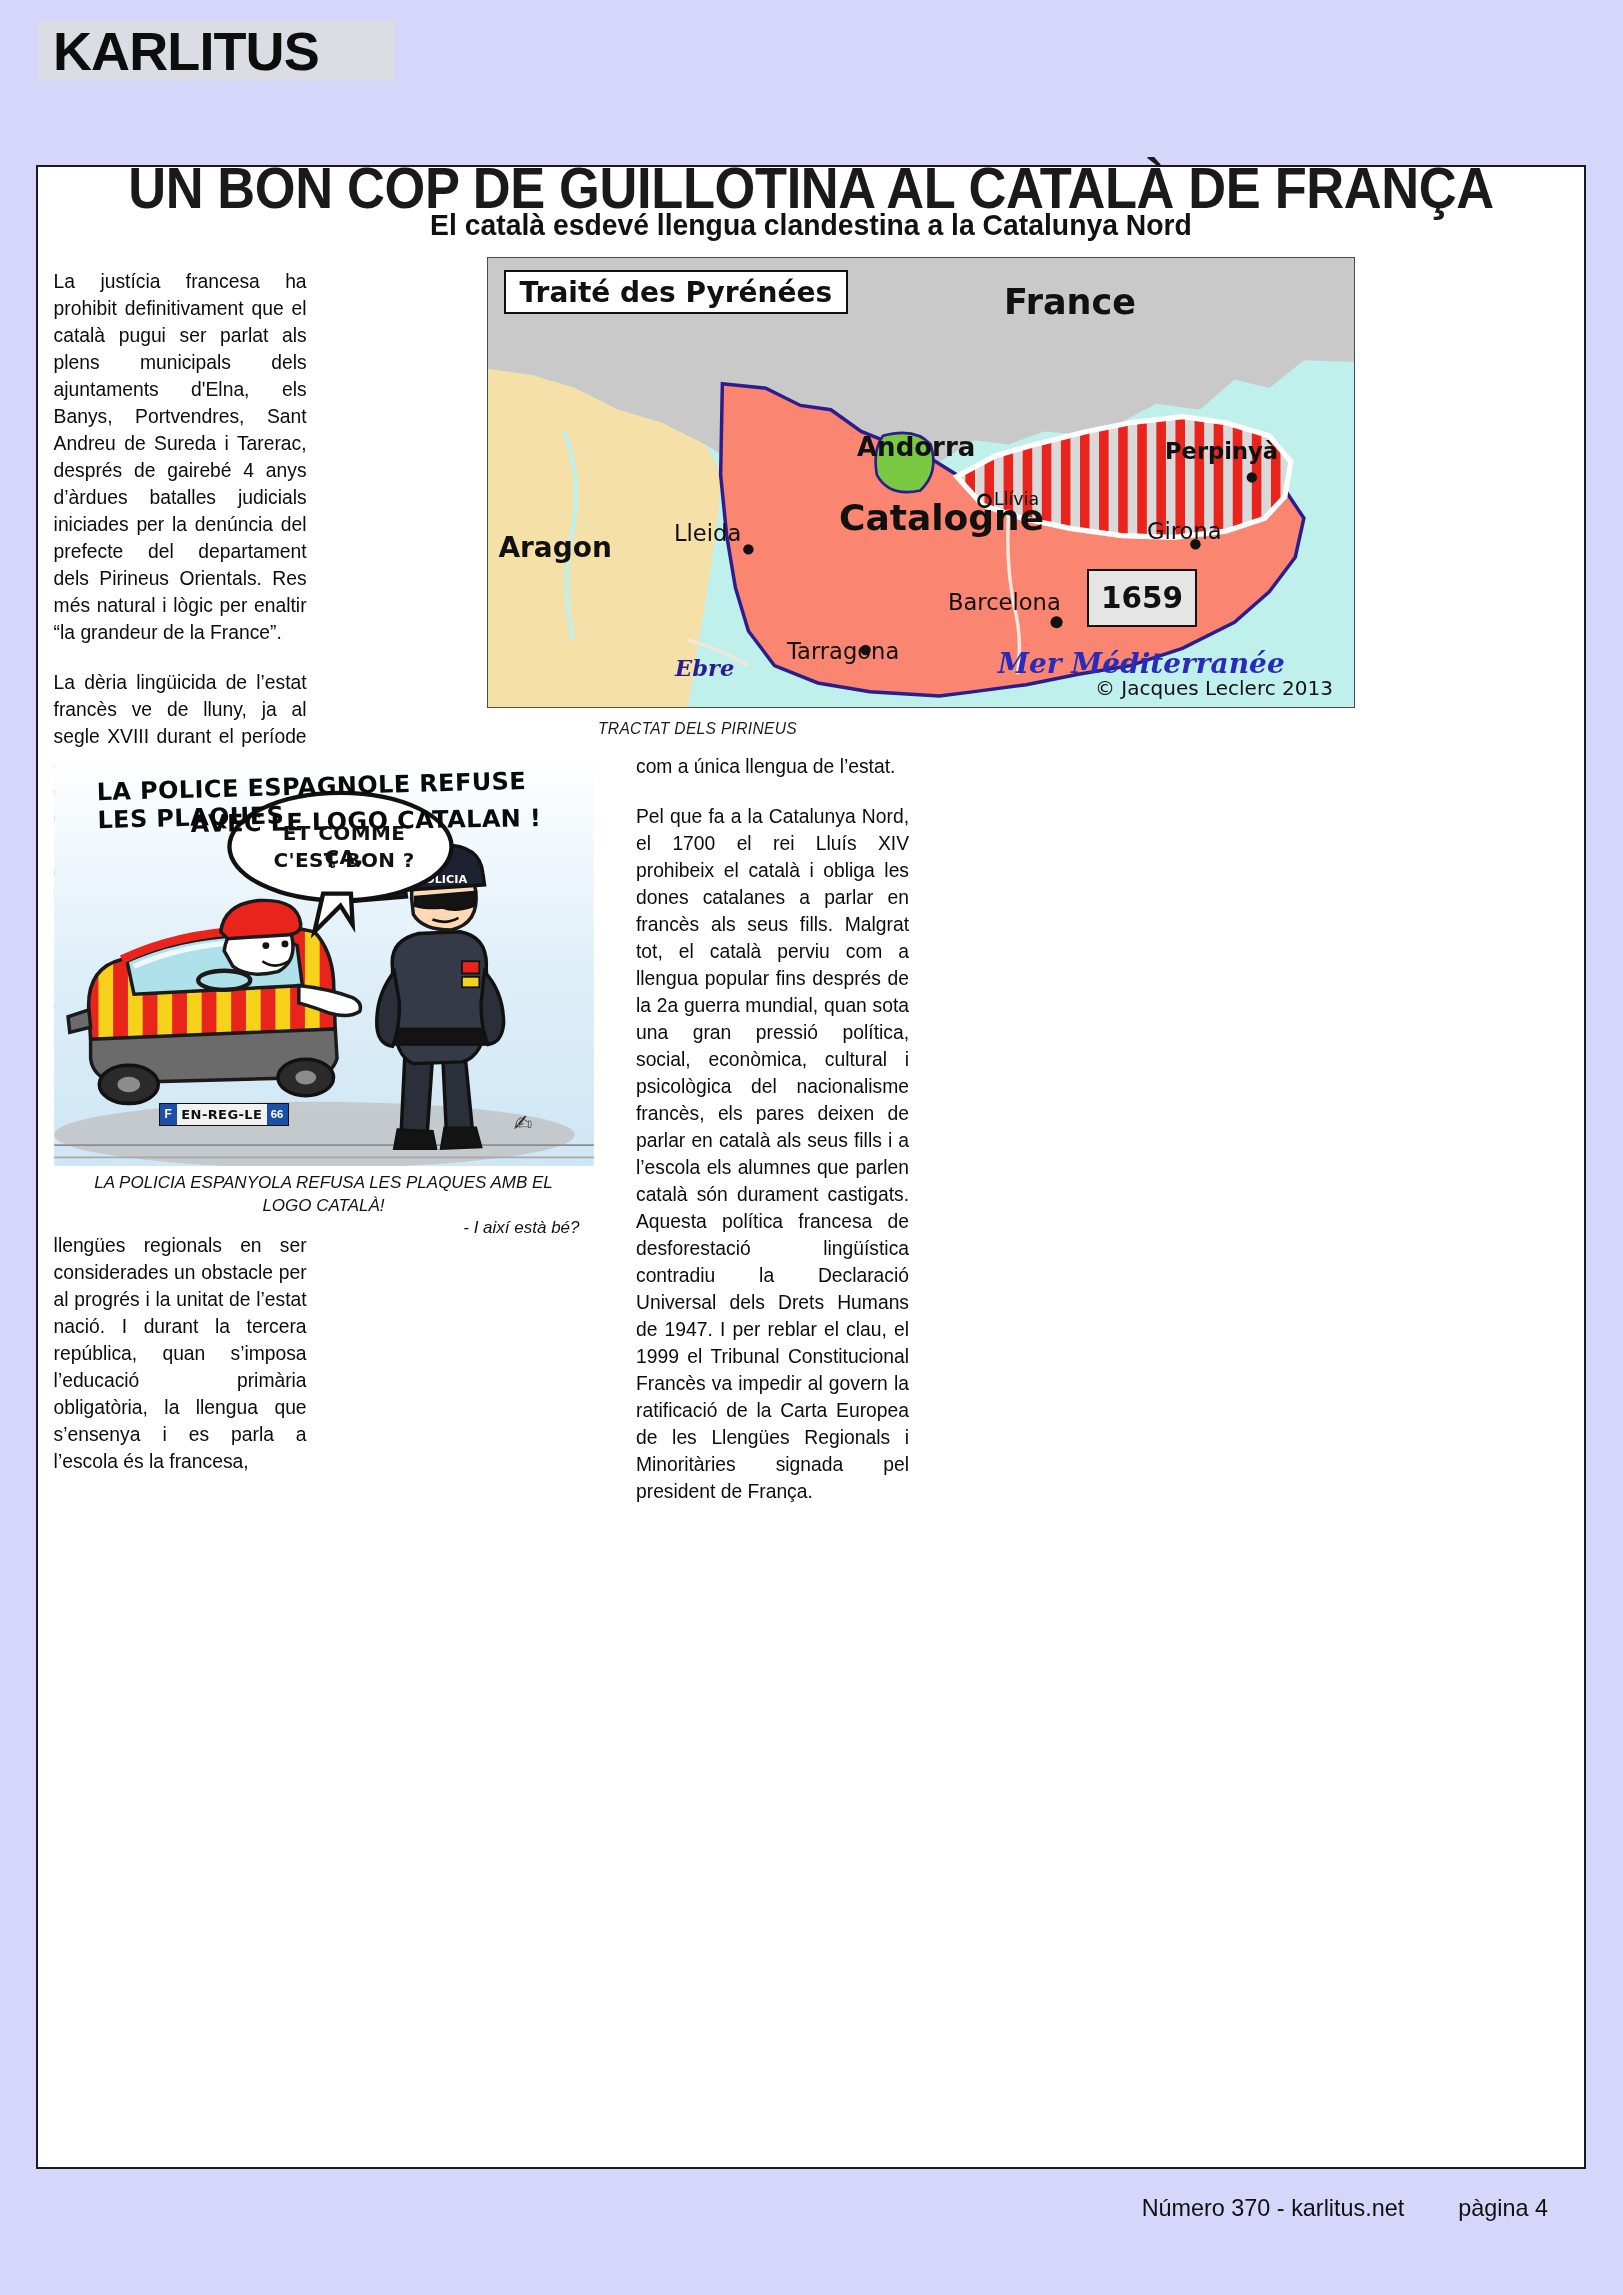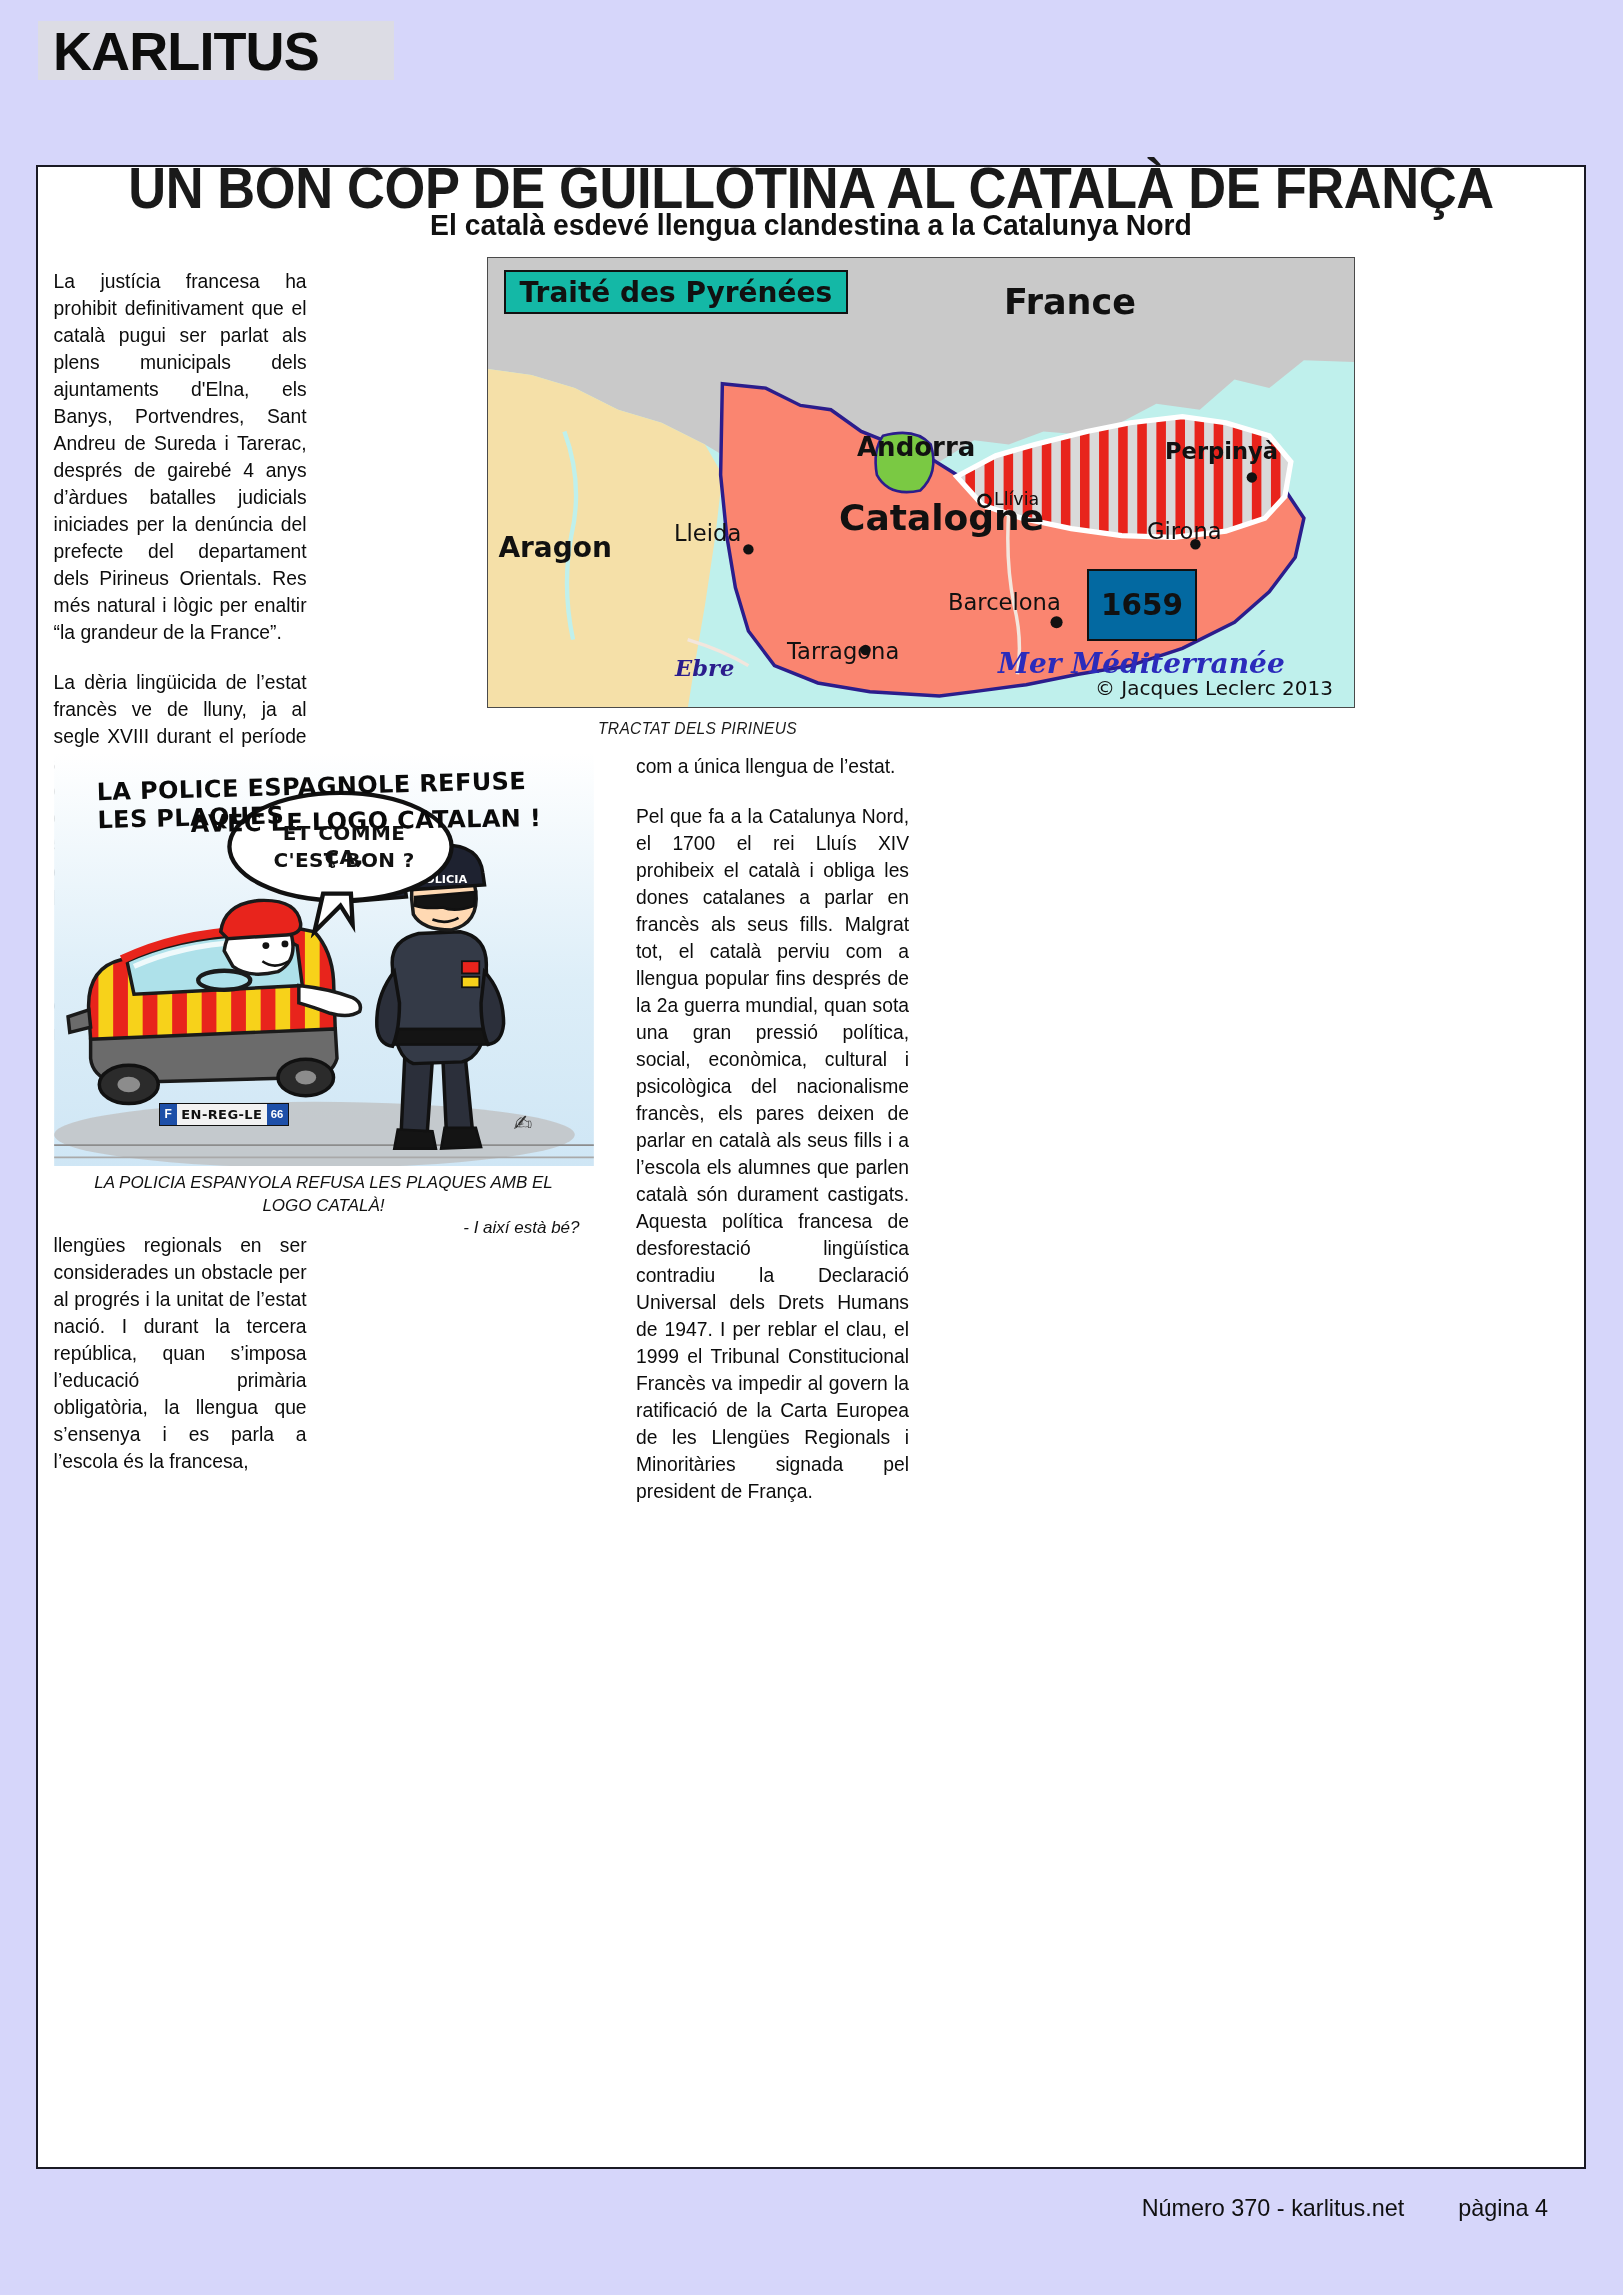--- a/index.html
+++ b/index.html
@@ -182,39 +182,39 @@
 
       <circle cx="880" cy="253" r="6" fill="#111"></circle>
       <circle cx="300" cy="336" r="6" fill="#111"></circle>
       <circle cx="655" cy="420" r="7" fill="#111"></circle>
       <circle cx="815" cy="330" r="6" fill="#111"></circle>
       <circle cx="435" cy="452" r="6" fill="#111"></circle>
       <circle cx="572" cy="280" r="7" fill="none" stroke="#111" stroke-width="3"></circle>
     </svg>
 
     
-    <div style="position:absolute; left:15.6px; top:12px; background:#14b8a6; border:2.6px solid #111; padding:3.5px 14px;
+    <div style="position:absolute; left:15.6px; top:12px; background:#ffffff; border:2.6px solid #111; padding:3.5px 14px;
                 font-family:'DejaVu Sans',sans-serif; font-weight:bold; font-size:28px; color:#111;">Traité des Pyrénées</div>
 
     <div style="position:absolute; left:516px; top:24px; font-family:'DejaVu Sans',sans-serif;
                 font-weight:bold; font-size:35px; color:#111;">France</div>
 
     <div style="position:absolute; left:10.4px; top:273px; font-family:'DejaVu Sans',sans-serif;
                 font-weight:bold; font-size:28px; color:#111;">Aragon</div>
 
     <div style="position:absolute; left:369px; top:174px; font-family:'DejaVu Sans',sans-serif;
                 font-weight:bold; font-size:26px; color:#111;">Andorra</div>
 
     <div style="position:absolute; left:677px; top:180px; font-family:'DejaVu Sans',sans-serif;
                 font-weight:bold; font-size:22.6px; color:#111;">Perpinyà</div>
 
     <div style="position:absolute; left:506px; top:231px; font-family:'DejaVu Sans',sans-serif;
                 font-size:17.4px; color:#111;">Llívia</div>
 
-    <div style="position:absolute; left:599px; top:311px; background:#0369a1; border:2.6px solid #111; padding:17px 12px;
+    <div style="position:absolute; left:599px; top:311px; background:#e5e5e5; border:2.6px solid #111; padding:10px 12px;
                 font-family:'DejaVu Sans',sans-serif; font-weight:bold; font-size:29.5px; color:#111;">1659</div>
 
     <div style="position:absolute; left:351px; top:239px; font-family:'DejaVu Sans',sans-serif;
                 font-weight:bold; font-size:36px; color:#111;">Catalogne</div>
 
     <div style="position:absolute; left:186px; top:262px; font-family:'DejaVu Sans',sans-serif;
                 font-size:22.6px; color:#111;">Lleida</div>
 
     <div style="position:absolute; left:659px; top:260px; font-family:'DejaVu Sans',sans-serif;
                 font-size:22.6px; color:#111;">Girona</div>

